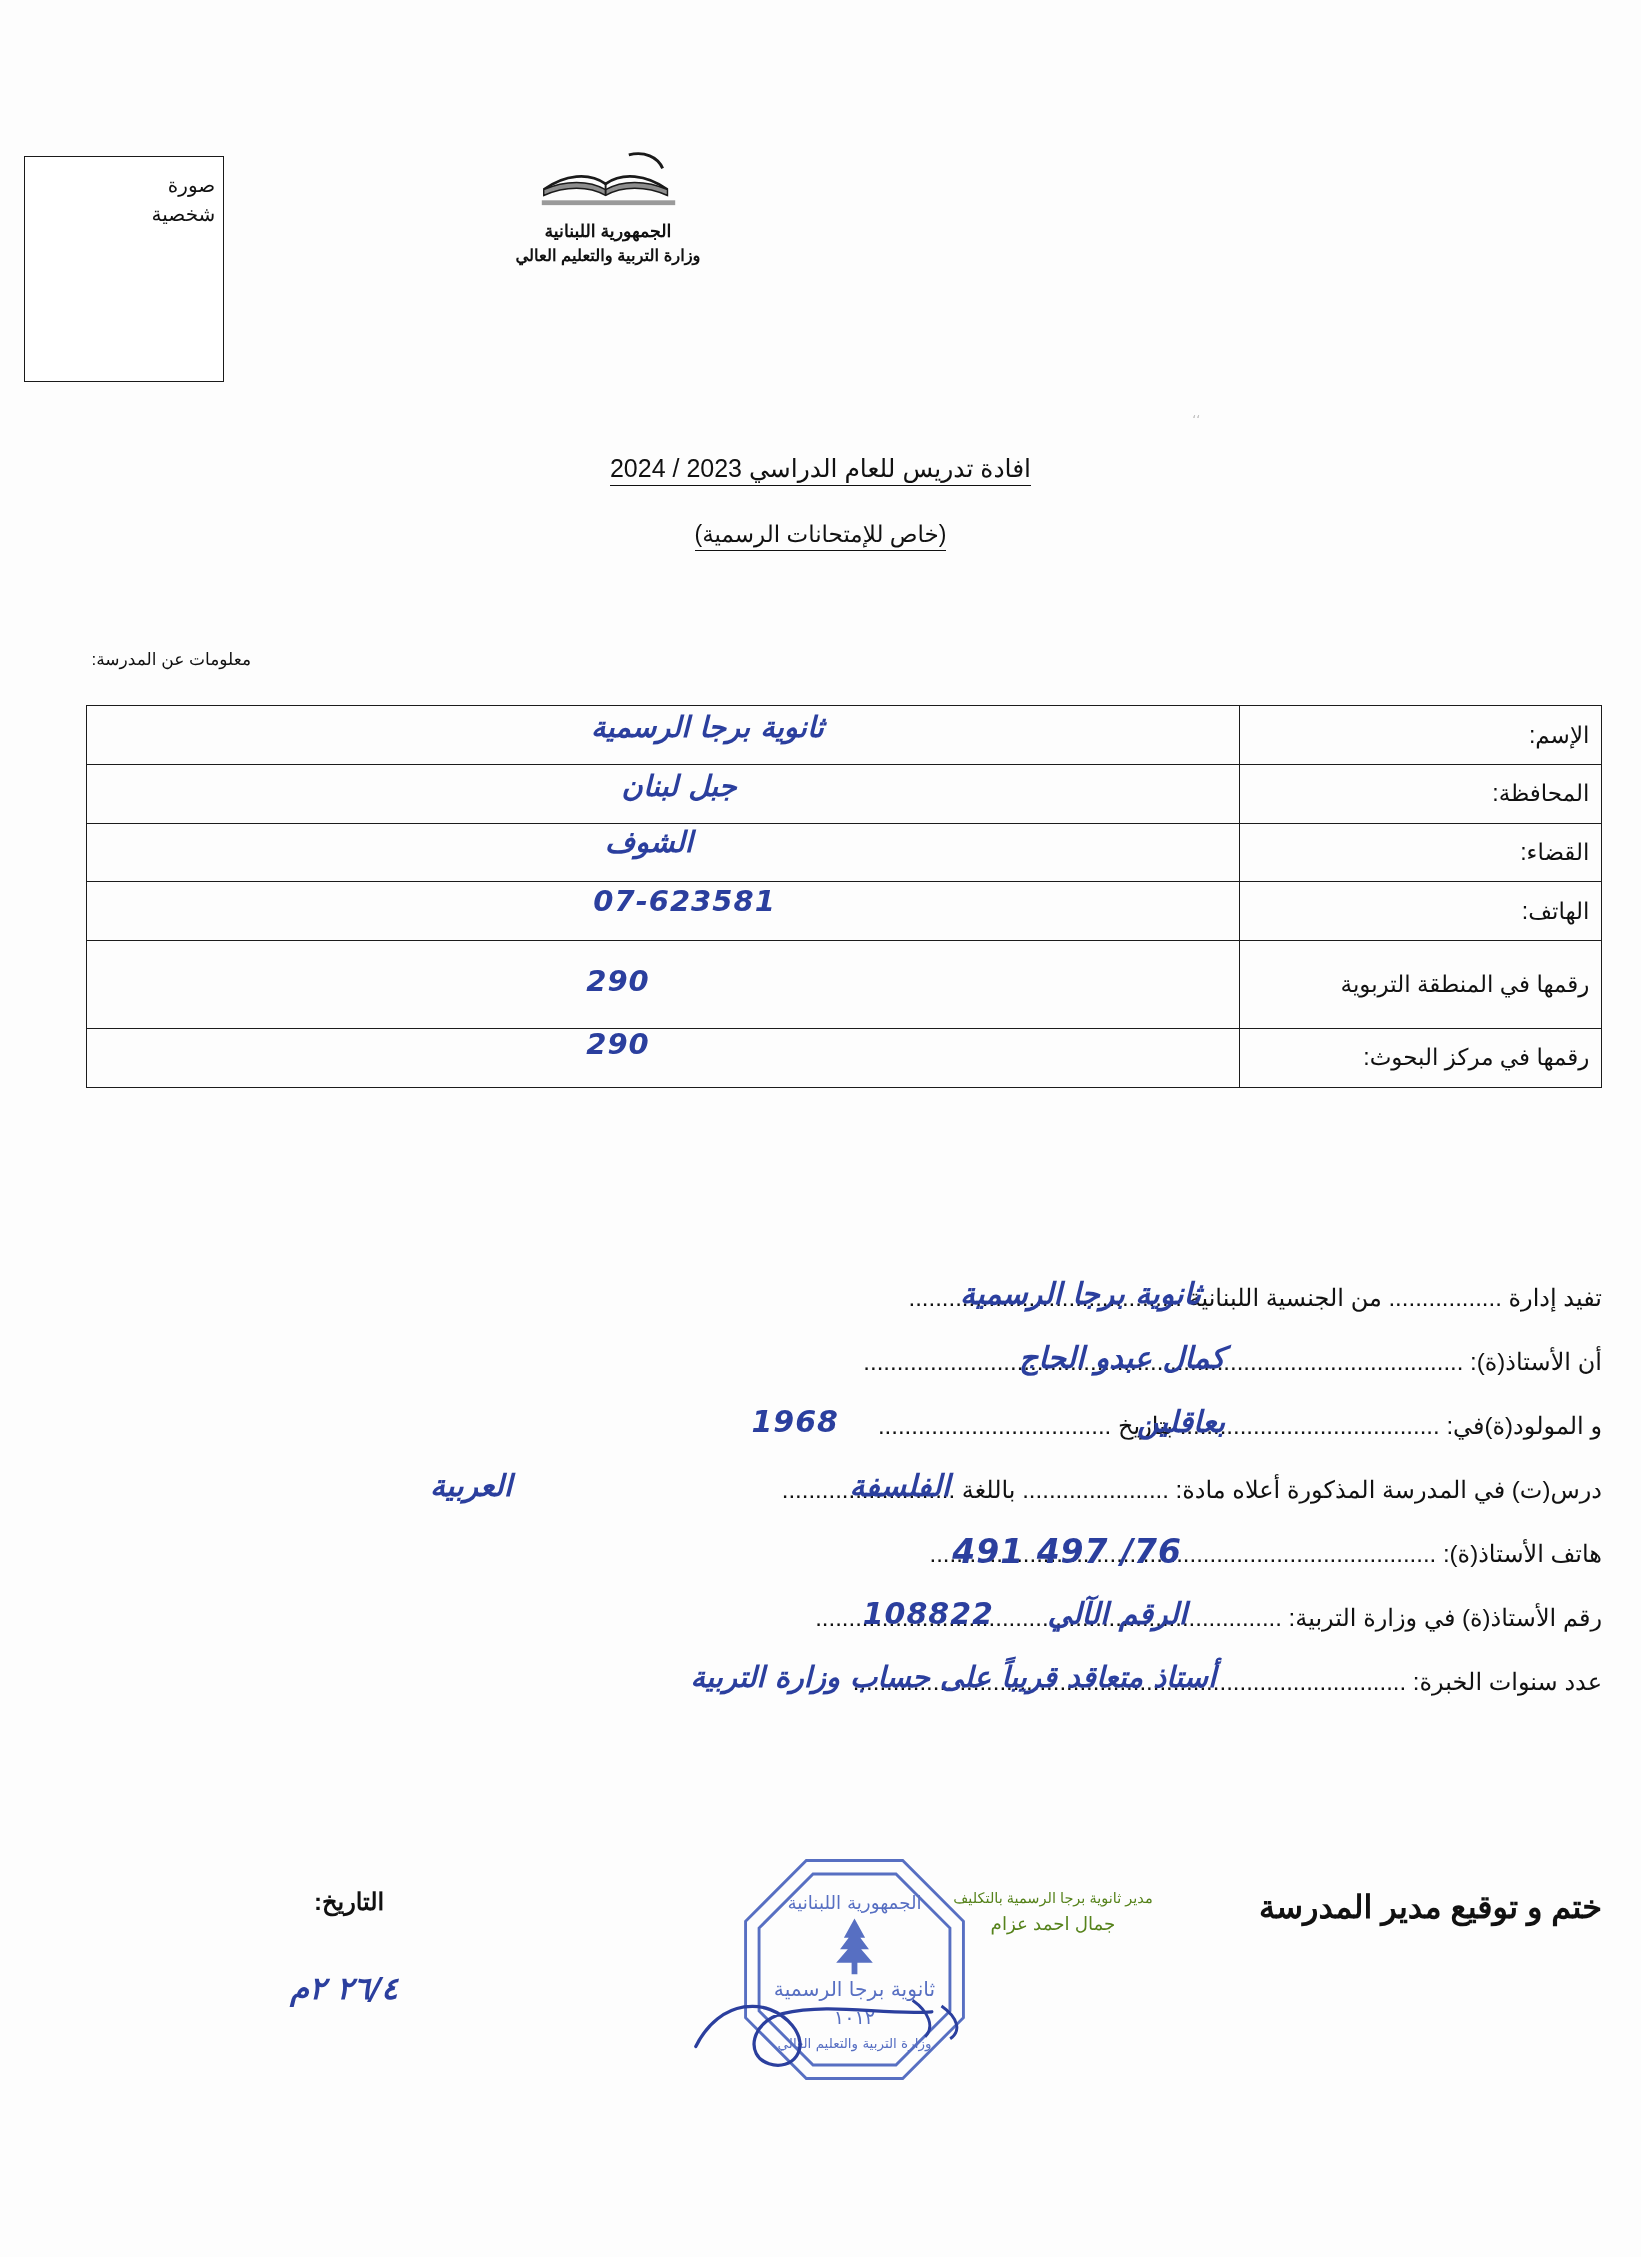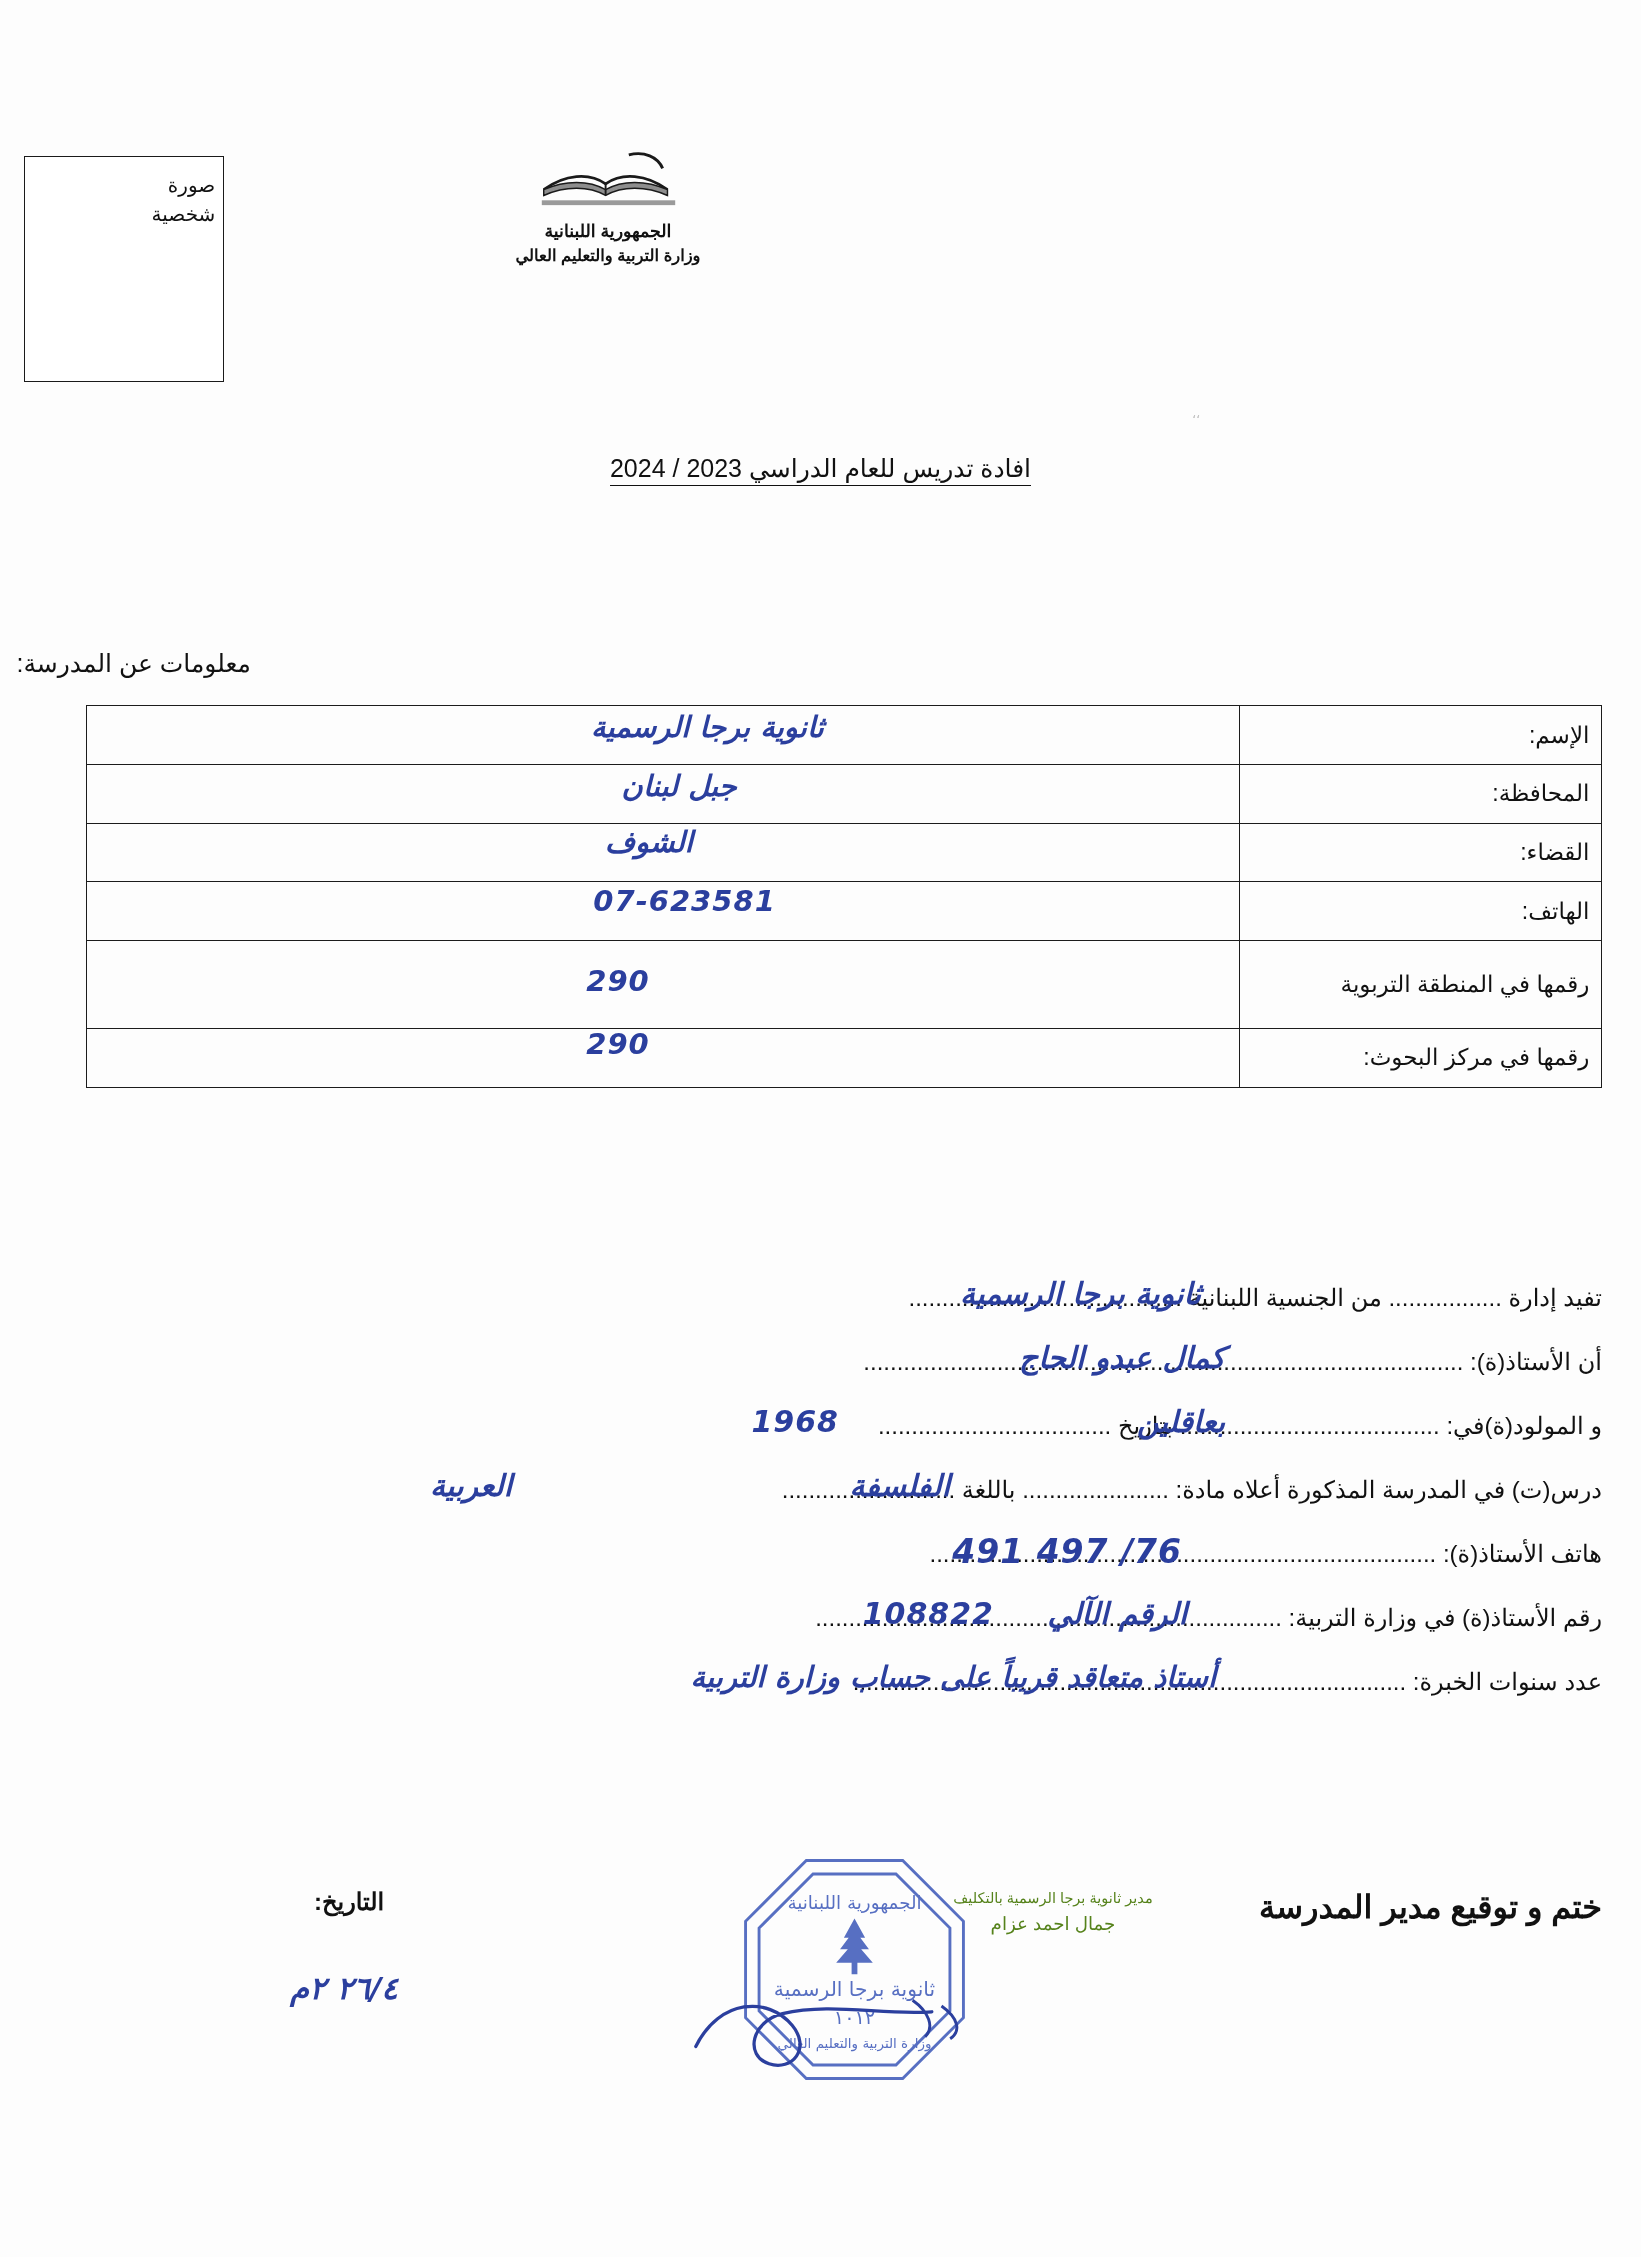--- a/index.html
+++ b/index.html
@@ -90,21 +90,21 @@
     color: #111;
     direction: rtl;
   }
   .doc-subtitle span.u { border-bottom: 1.4px solid #111; padding-bottom: 2.9px; }
 
   
   .school-info-label {
     position: absolute;
     top: 649px;
     right: 1390px;
-    font-size: 25px;
+    font-size: 17px;
     color: #111;
     direction: rtl;
     white-space: nowrap;
     margin-left: 26px;
   }
 
   
   .info-table {
     position: absolute;
     top: 705px;
@@ -278,20 +278,23 @@
       </svg>
     </div>
     <div class="ministry-line1">الجمهورية اللبنانية</div>
     <div class="ministry-line2">وزارة التربية والتعليم العالي</div>
   </div>
 
   <div class="smudge">،،</div>
 
   <div class="doc-title">
     <span class="u">افادة تدريس للعام الدراسي  2023 / 2024</span>
+  </div>
+  <div class="doc-subtitle">
+    <span class="u">(خاص للإمتحانات الرسمية)</span>
   </div>
 
   <div class="school-info-label">معلومات عن المدرسة:</div>
 
   <table class="info-table">
     <tbody>
         <tr>
       <td class="lbl">الإسم:</td>
       <td class="val">
         <span class="hw" style="right:415px; top:3.9px;">ثانوية برجا الرسمية</span>

